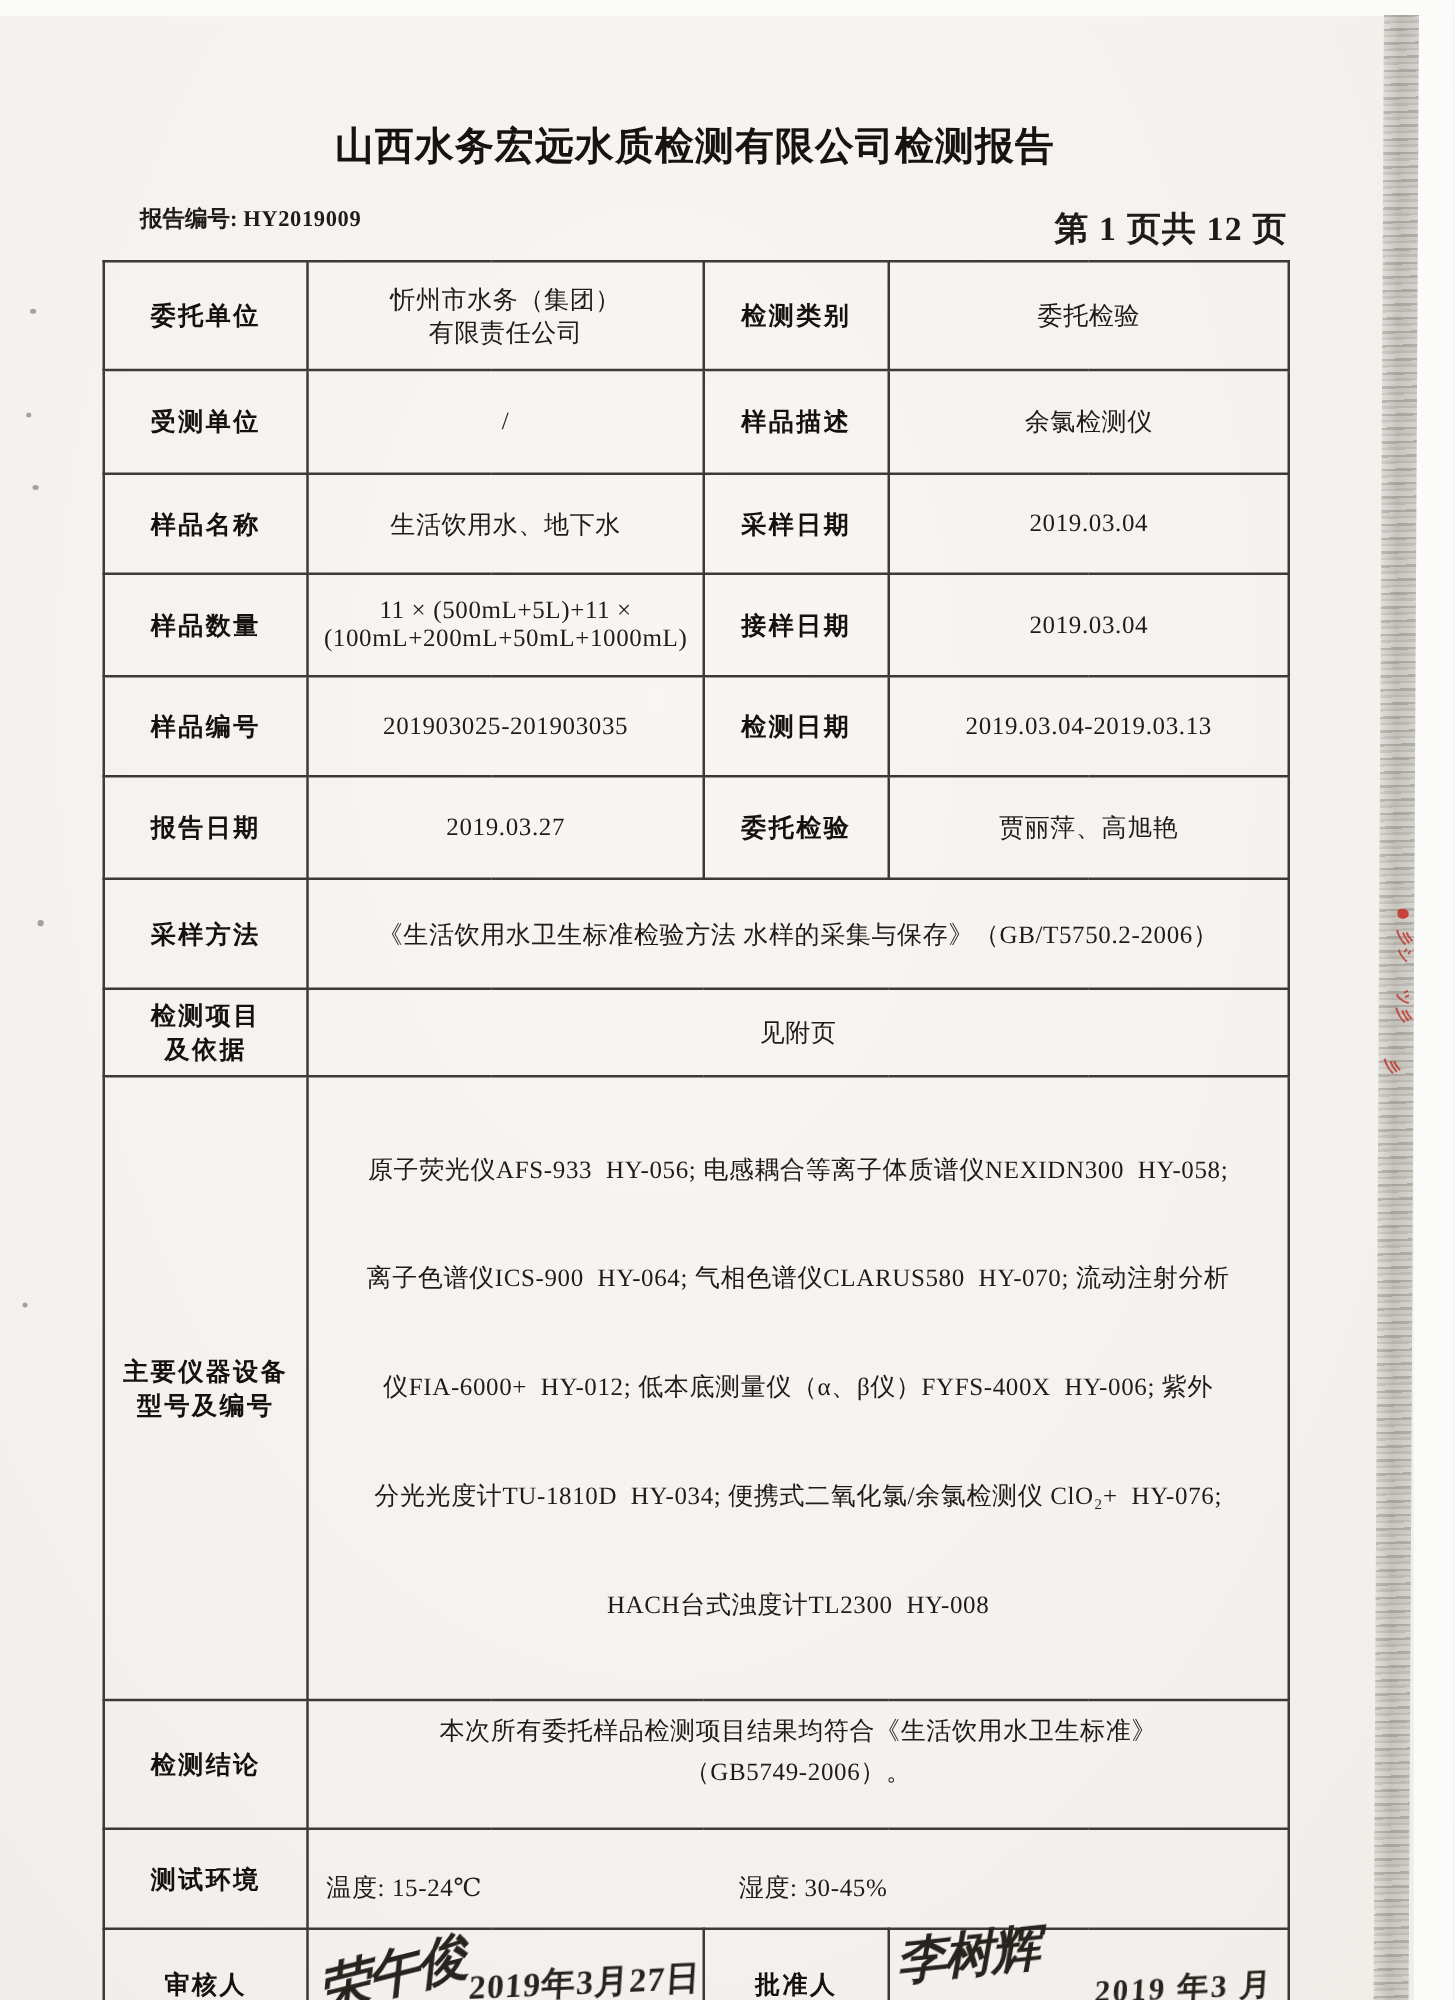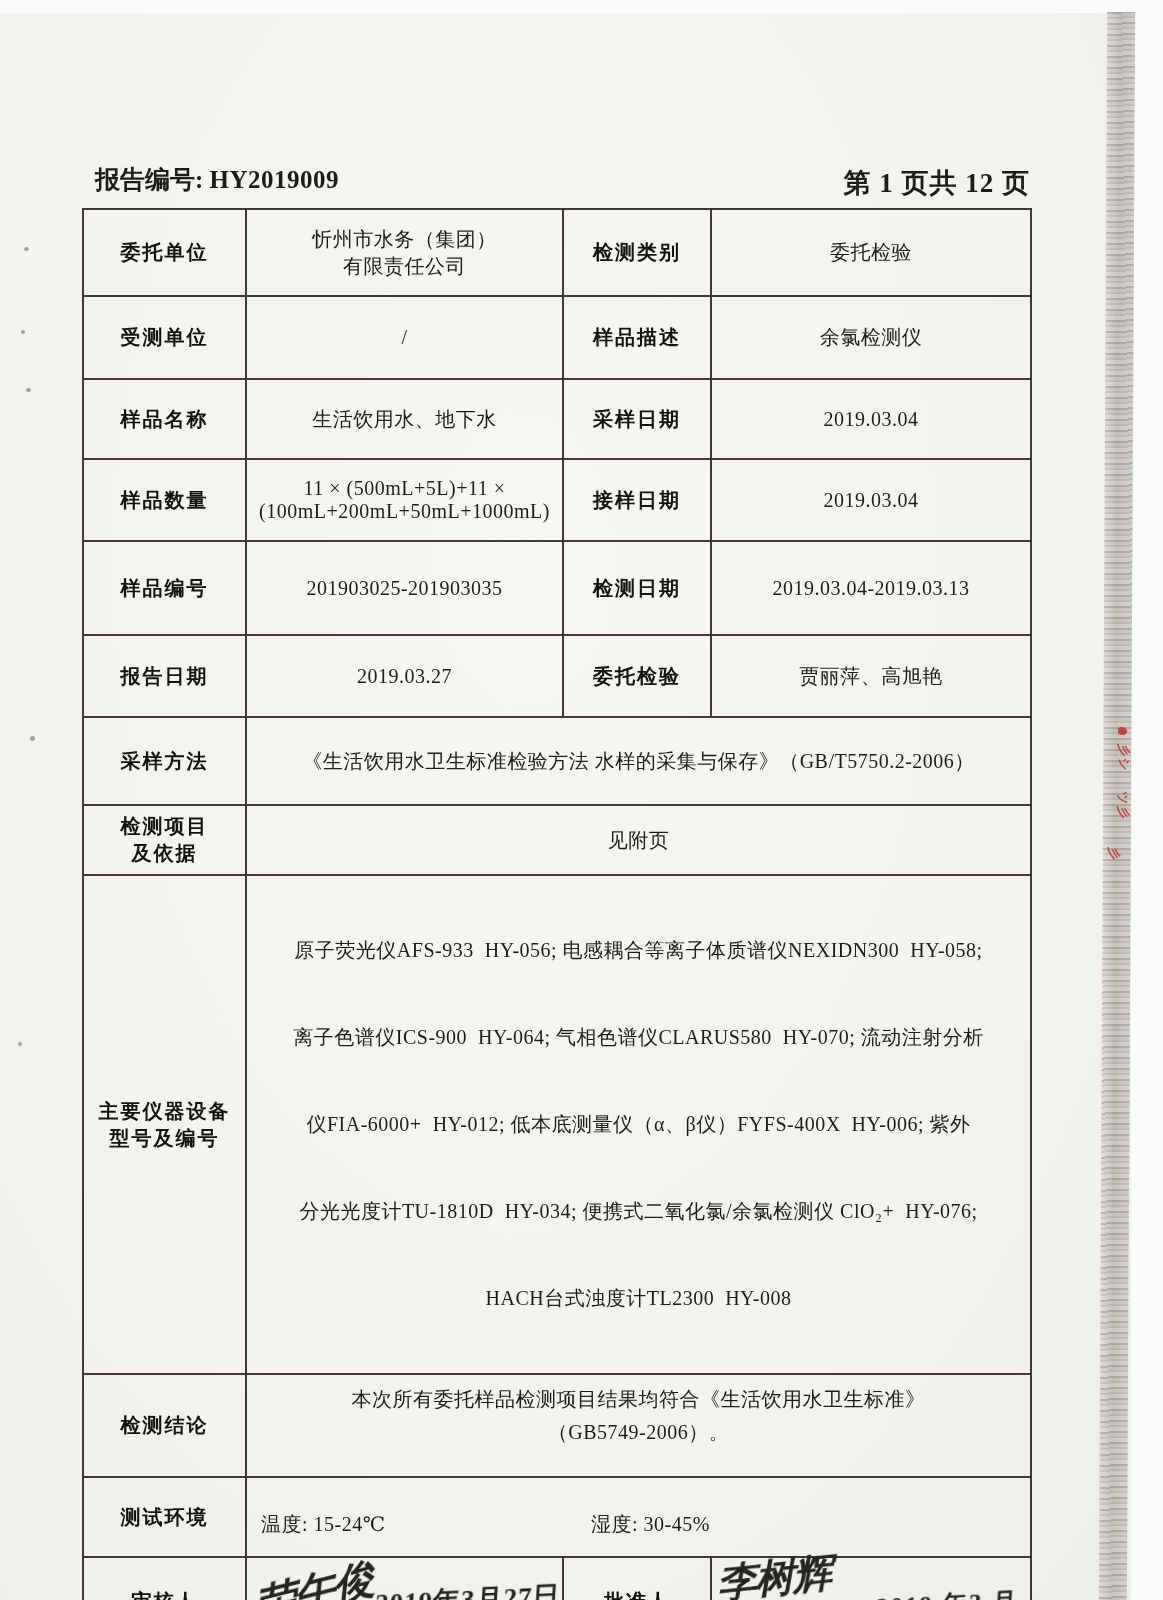--- a/index.html
+++ b/index.html
@@ -29,21 +29,21 @@
   .speck{position:absolute;border-radius:50%;background:#8a8680;opacity:.75;}
   .red-mark{position:absolute;color:#c03a30;font-size:13px;line-height:11px;
     font-weight:bold;transform:rotate(88deg);opacity:.85;letter-spacing:1px;}
   .red-dot{position:absolute;width:9px;height:8px;background:#c5352b;border-radius:40% 60% 55% 45%;opacity:.9;}
 
   .title{
     position:absolute;left:82px;top:96px;width:948px;
     text-align:center;font-size:31px;font-weight:bold;letter-spacing:1px;color:#161412;
   }
   .header-line{position:absolute;left:95px;top:163px;width:935px;height:30px;}
-  .report-no{position:absolute;left:0;top:0;font-size:25px;font-weight:bold;}
+  .report-no{position:absolute;left:17px;top:0;font-size:18px;font-weight:bold;}
   .report-no b{font-weight:bold;letter-spacing:.5px;}
   .page-ind{position:absolute;right:0;top:2px;font-size:27px;font-weight:bold;letter-spacing:1px;}
 
   table.report{
     position:absolute;left:82px;top:208px;
     width:948px;border-collapse:collapse;table-layout:fixed;
   }
   table.report td{
     border:2px solid #3d3a36;
     font-size:20px;text-align:center;vertical-align:middle;
@@ -85,20 +85,21 @@
   <div class="speck" style="left:21px;top:330px;width:4px;height:4px;"></div>
   <div class="speck" style="left:26px;top:388px;width:5px;height:4px;"></div>
   <div class="speck" style="left:30px;top:736px;width:5px;height:5px;"></div>
   <div class="speck" style="left:18px;top:1042px;width:4px;height:4px;"></div>
 
   <div class="red-dot" style="left:1118px;top:727px;"></div>
   <div class="red-mark" style="left:1110px;top:752px;">彡シ</div>
   <div class="red-mark" style="left:1109px;top:800px;">ツ彡</div>
   <div class="red-mark" style="left:1107px;top:848px;">彡</div>
 
+  <div class="title">山西水务宏远水质检测有限公司检测报告</div>
 
   <div class="header-line">
     <div class="report-no">
       <span>报告编号:</span>
       <b>HY2019009</b>
     </div>
     <div class="page-ind">第 1 页共 12 页</div>
   </div>
 
   <table class="report">
@@ -139,21 +140,21 @@
     <tr style="height:82px">
       <td class="lbl">样品数量</td>
       <td class="val" colspan="2">
         <div>11 × (500mL+5L)+11 ×</div>
         <div>(100mL+200mL+50mL+1000mL)</div>
       </td>
       <td class="lbl">接样日期</td>
       <td class="val" colspan="2">2019.03.04</td>
     </tr>
 
-    <tr style="height:94px">
+    <tr style="height:80px">
       <td class="lbl">样品编号</td>
       <td class="val" colspan="2">201903025-201903035</td>
       <td class="lbl">检测日期</td>
       <td class="val" colspan="2">2019.03.04-2019.03.13</td>
     </tr>
 
     <tr style="height:82px">
       <td class="lbl">报告日期</td>
       <td class="val" colspan="2">2019.03.27</td>
       <td class="lbl">委托检验</td>

